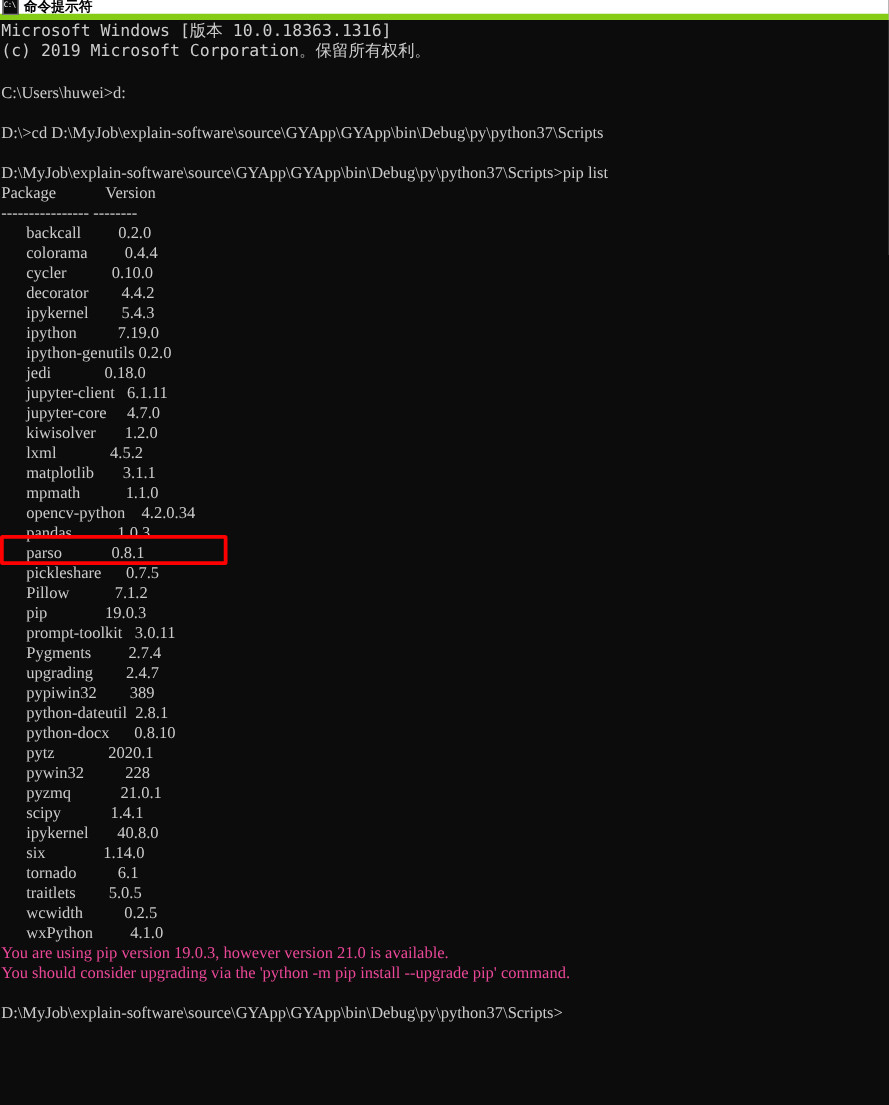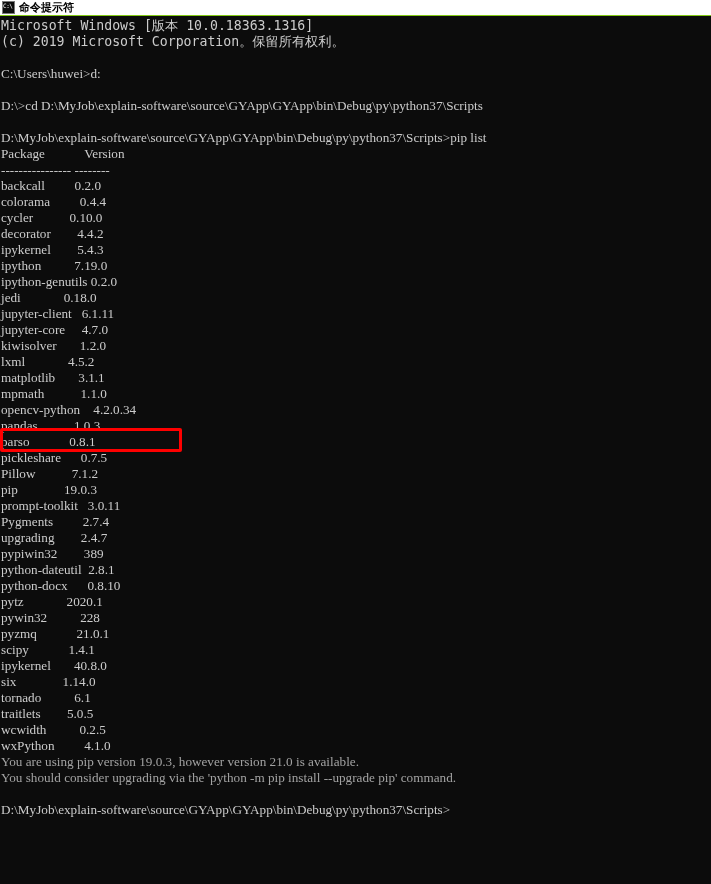--- a/index.html
+++ b/index.html
@@ -25,21 +25,21 @@
   }
 
   
   .titlebar {
     height: 16px;
     background: #ffffff;
     display: flex;
     align-items: center;
     padding: 0 2px;
     flex: 0 0 16px;
-    border-bottom: 1px solid #84cc16;
+    border-bottom: 5px solid #84cc16;
   }
   .titlebar-icon {
     width: 13px;
     height: 13px;
     background: #0c0c0c;
     border: 1px solid #7a7a7a;
     position: relative;
     margin-right: 4px;
     flex: 0 0 auto;
   }
@@ -76,27 +76,27 @@
   .line {
     font-family: Liberation Serif, serif;
     font-size: 13.2px;
     line-height: 16px;
     height: 16px;
     color: #cccccc;
     white-space: pre;
     letter-spacing: 0px;
   }
   .line.blank { color: transparent; }
-  .line.warn { color: #a3a3a3; }
+  .line.warn { color: #ec4899; }
   .line.cjk {
     font-family: "DejaVu Sans Mono", "DejaVu Sans", monospace;
   }
 
   
-  .pkg-row { white-space: pre; }
+  .pkg-row { white-space: pre; padding-left: 20px; }
 
   
   .redbox {
     position: absolute;
     border: 3px solid #ff0000;
     border-radius: 2px;
     pointer-events: none;
     left: 0px;
     top: 412px;
     width: 182px;

